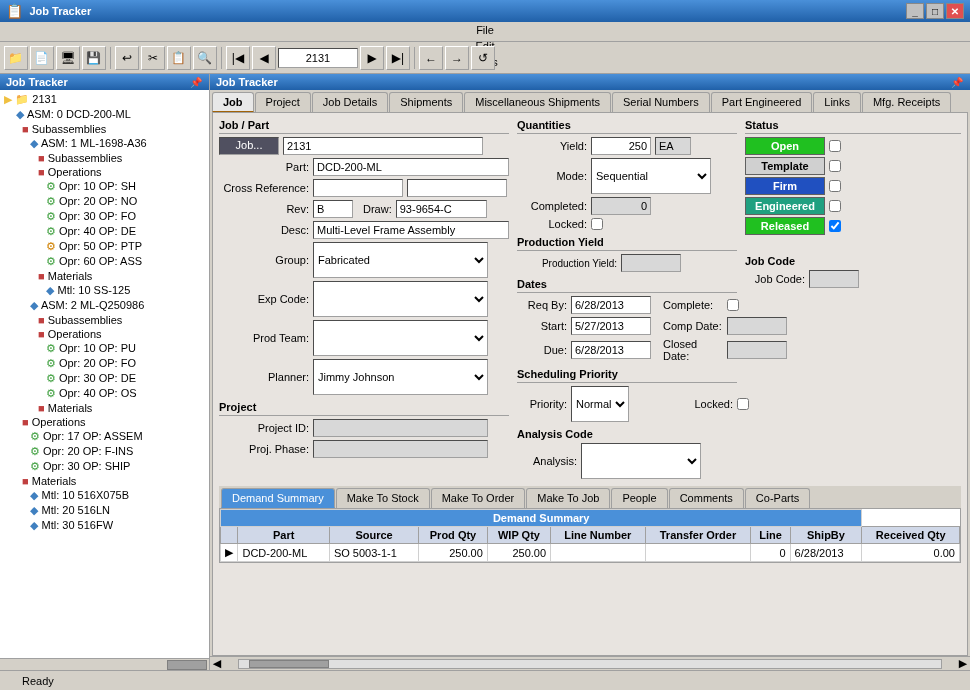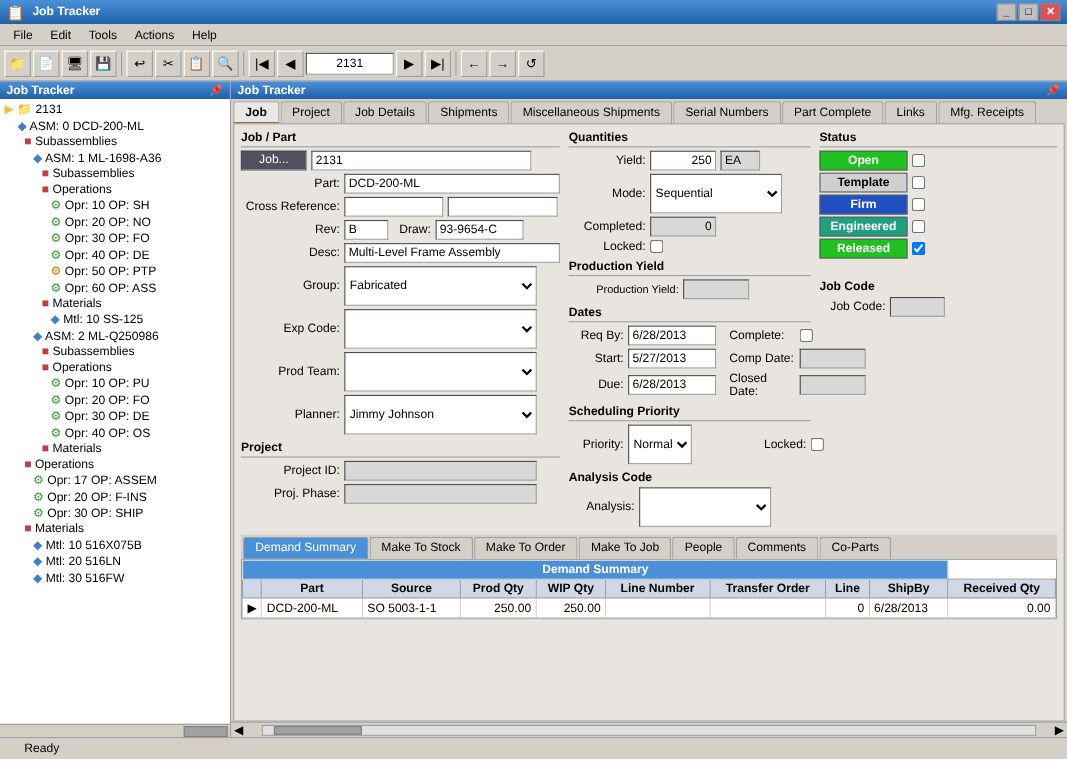--- a/index.html
+++ b/index.html
@@ -26,20 +26,21 @@
     .title-btn.close { background: #e05050; color: white; }
 
     
     .menu-bar {
       background: #d4d0c8;
       height: 20px;
       display: flex;
       align-items: center;
       padding: 0 4px;
       border-bottom: 1px solid #a0a0a0;
+      flex-direction: column;
     }
     .menu-item {
       padding: 2px 8px;
       cursor: pointer;
       color: #000;
     }
 
     
     .toolbar {
       background: #d4d0c8;
@@ -436,21 +437,21 @@
       <span class="pin-icon">📌</span>
     </div>
 
     <div class="tab-bar">
       <div class="tab active">Job</div>
       <div class="tab">Project</div>
       <div class="tab">Job Details</div>
       <div class="tab">Shipments</div>
       <div class="tab">Miscellaneous Shipments</div>
       <div class="tab">Serial Numbers</div>
-      <div class="tab">Part Complete</div>
+      <div class="tab">Part Engineered</div>
       <div class="tab">Links</div>
       <div class="tab">Mfg. Receipts</div>
     </div>
 
     <div class="content-area">
       <div class="content-cols">
 
         <div class="col-left">
           <div style="font-weight:bold; margin-bottom:3px; border-bottom: 1px solid #a0a0a0; padding-bottom:2px;">
             <span>Job / Part</span>
@@ -469,21 +470,21 @@
           <div class="form-row">
             <div class="form-label">Cross Reference:</div>
             <input class="form-input" style="width: 90px;" value="">
             <input class="form-input" style="width: 100px;" value="">
           </div>
 
           <div class="form-row">
             <div class="form-label">Rev:</div>
             <input class="form-input" style="width: 40px;" value="B">
             <span style="margin-left:6px;">Draw:</span>
-            <input class="form-input" style="width: 80px;" value="93-9654-C">
+            <input class="form-input" style="width: 91px;" value="93-9654-C">
           </div>
 
           <div class="form-row">
             <div class="form-label">Desc:</div>
             <input class="form-input" style="width: 200px;" value="Multi-Level Frame Assembly">
           </div>
 
           <div class="form-row">
             <div class="form-label">Group:</div>
             <select class="form-select" style="width:175px;">

